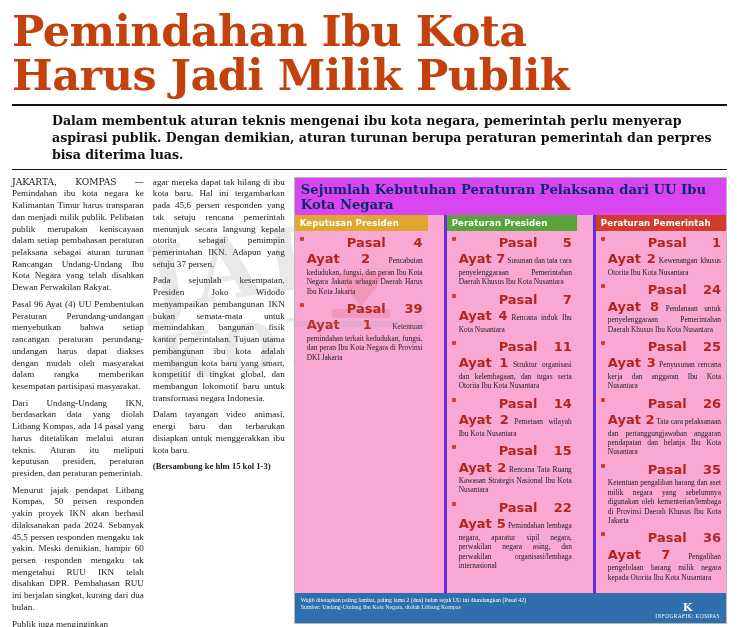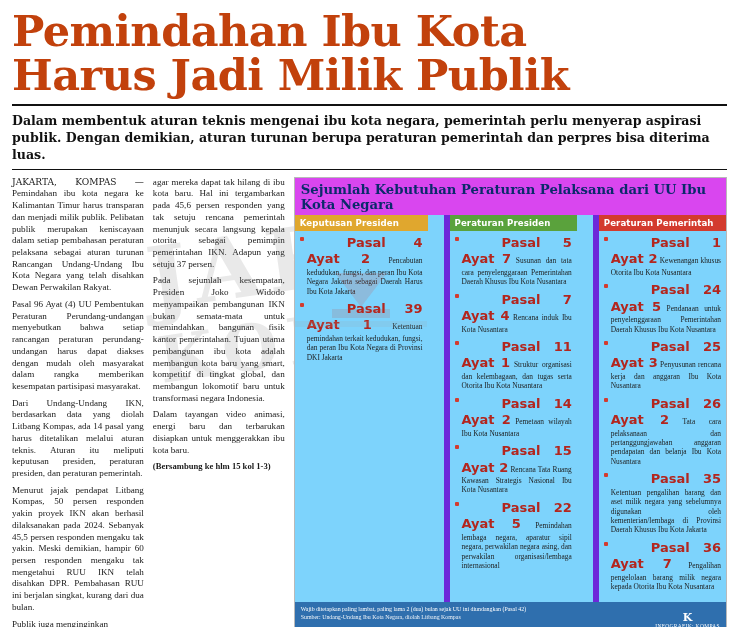--- a/index.html
+++ b/index.html
@@ -37,20 +37,21 @@
     background: #111;
     margin: 4px 0 6px 0;
   }
   .standfirst {
     font-family: "DejaVu Serif", serif;
     font-weight: bold;
     font-size: 12.6px;
     line-height: 1.35;
     color: #111;
     margin-bottom: 6px;
+    margin-left: 40px;
   }
   .rule-thin {
     height: 1px;
     background: #111;
     margin-bottom: 7px;
   }
   .body-wrap {
     display: flex;
     gap: 9px;
     align-items: flex-start;
@@ -85,29 +86,29 @@
     font-family: "DejaVu Serif", serif;
     font-weight: bold;
     font-size: 13.2px;
     color: #0b2a6b;
     padding: 4px 6px 3px 6px;
     background: #d946ef;
   }
   .ig-cols {
     display: flex;
     gap: 16px;
-    background: #7dd3fc;
+    background: #f9a8d4;
   }
   .ig-col {
     width: 33.33%;
     box-sizing: border-box;
     padding: 0 0 0 0;
     position: relative;
   }
-  .ig-col + .ig-col { border-left: 6px solid #6d28d9; }
+  .ig-col + .ig-col { border-left: 3px solid #6d28d9; }
   .ig-head {
     font-family: "DejaVu Sans", sans-serif;
     font-weight: bold;
     font-size: 8.6px;
     color: #ffffff;
     padding: 3px 5px;
     letter-spacing: 0.1px;
   }
   .ig-items {
     padding: 4px 5px 6px 5px;
@@ -272,21 +273,21 @@
             <div class="ig-item"><span class="bullet"></span><b>Pasal 14 Ayat 2</b> <span>Pemetaan wilayah Ibu Kota Nusantara</span></div>
             <div class="ig-item"><span class="bullet"></span><b>Pasal 15 Ayat 2</b> <span>Rencana Tata Ruang Kawasan Strategis Nasional Ibu Kota Nusantara</span></div>
             <div class="ig-item"><span class="bullet"></span><b>Pasal 22 Ayat 5</b> <span>Pemindahan lembaga negara, aparatur sipil negara, perwakilan negara asing, dan perwakilan organisasi/lembaga internasional</span></div>
           </div>
         </div>
 
         <div class="ig-col">
           <div class="ig-head" style="background:#d33b2e">Peraturan Pemerintah</div>
           <div class="ig-items">
             <div class="ig-item"><span class="bullet"></span><b>Pasal 1 Ayat 2</b> <span>Kewenangan khusus Otorita Ibu Kota Nusantara</span></div>
-            <div class="ig-item"><span class="bullet"></span><b>Pasal 24 Ayat 5</b> <span>Pendanaan untuk penyelenggaraan Pemerintahan Daerah Khusus Ibu Kota Nusantara</span></div>
+            <div class="ig-item"><span class="bullet"></span><b>Pasal 24 Ayat 8</b> <span>Pendanaan untuk penyelenggaraan Pemerintahan Daerah Khusus Ibu Kota Nusantara</span></div>
             <div class="ig-item"><span class="bullet"></span><b>Pasal 25 Ayat 3</b> <span>Penyusunan rencana kerja dan anggaran Ibu Kota Nusantara</span></div>
             <div class="ig-item"><span class="bullet"></span><b>Pasal 26 Ayat 2</b> <span>Tata cara pelaksanaan dan pertanggungjawaban anggaran pendapatan dan belanja Ibu Kota Nusantara</span></div>
             <div class="ig-item"><span class="bullet"></span><b>Pasal 35</b> <span>Ketentuan pengalihan barang dan aset milik negara yang sebelumnya digunakan oleh kementerian/lembaga di Provinsi Daerah Khusus Ibu Kota Jakarta</span></div>
             <div class="ig-item"><span class="bullet"></span><b>Pasal 36 Ayat 7</b> <span>Pengalihan pengelolaan barang milik negara kepada Otorita Ibu Kota Nusantara</span></div>
           </div>
         </div>
 
       </div>
 
       <div class="ig-foot">

